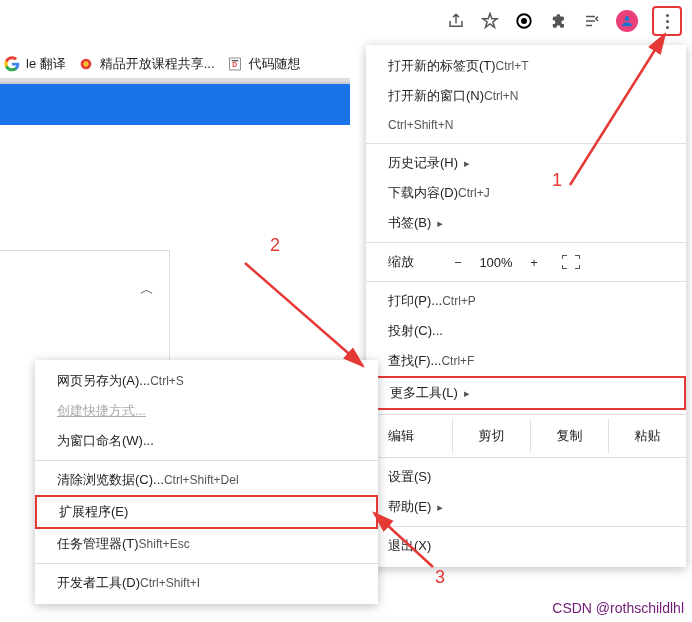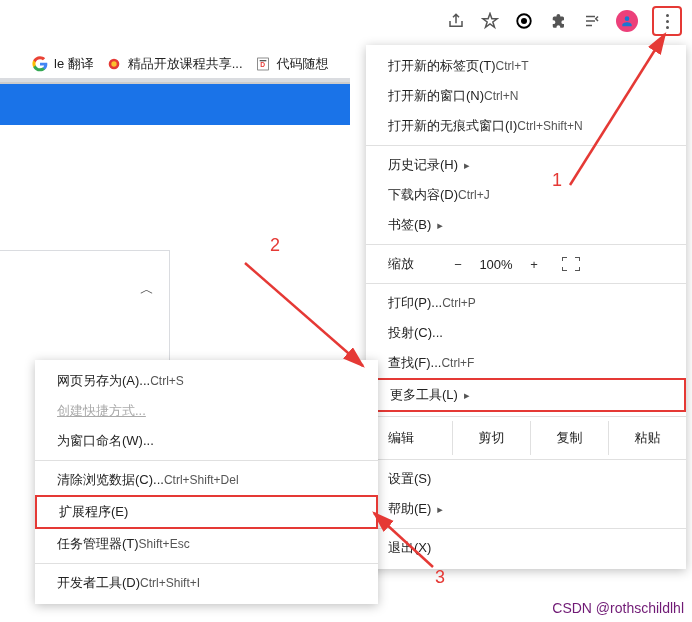--- a/index.html
+++ b/index.html
@@ -6,21 +6,21 @@
 body { width: 692px; height: 622px; background: #fff; position: relative; overflow: hidden; font-size: 13px; color: #222; }
 
 .toolbar { position: absolute; top: 6px; right: 10px; display: flex; align-items: center; gap: 14px; }
 .toolbar .ic { width: 20px; height: 20px; display: flex; align-items: center; justify-content: center; color: #555; }
 .avatar { width: 22px; height: 22px; border-radius: 50%; background: #ec407a; display: flex; align-items: center; justify-content: center; }
 .avatar svg { width: 14px; height: 14px; }
 .kebab { width: 30px; height: 30px; border: 2px solid #e53935; border-radius: 4px; display: flex; align-items: center; justify-content: center; }
 .kebab-dots { display: flex; flex-direction: column; gap: 3px; }
 .kebab-dots span { width: 3px; height: 3px; background: #555; border-radius: 50%; }
 
-.bookmarks { position: absolute; top: 55px; left: 0; display: flex; align-items: center; gap: 12px; padding-left: 4px; margin-left: 28px; }
+.bookmarks { position: absolute; top: 55px; left: 0; display: flex; align-items: center; gap: 12px; padding-left: 4px; }
 .bookmarks .bm { display: flex; align-items: center; gap: 6px; color: #222; }
 .bm .bico { width: 16px; height: 16px; display:flex; align-items:center; justify-content:center;}
 .gico { color:#4285f4; }
 .bico2 { position:relative; }
 .bico2 svg { width:16px; height:16px; }
 
 .blue-strip { position: absolute; top: 82px; left: 0; width: 350px; height: 43px; background: #1a73e8; border-top: 2px solid #ccc; }
 .gray-border { position:absolute; top: 78px; left:0; width:350px; height:4px; background:#dadce0;}
 
 .panel-bg { position:absolute; top:250px; left:0; width:170px; height:300px; background:#fff; border-top:1px solid #dadce0; border-right:1px solid #dadce0;}
@@ -140,21 +140,20 @@
 <div class="main-menu">
   <div class="mrow">
       <span class="lbl">打开新的标签页(T)</span>
       <span class="short">Ctrl+T</span>
     </div>
   <div class="mrow">
       <span class="lbl">打开新的窗口(N)</span>
       <span class="short">Ctrl+N</span>
     </div>
   <div class="mrow">
-      <span class="lbl">打开新的无痕式窗口(I)</span>
       <span class="short">Ctrl+Shift+N</span>
     </div>
   <div class="sep"></div>
   <div class="mrow hasarrow">
       <span class="lbl">历史记录(H)</span>
       <span class="short"></span>
     </div>
   <div class="mrow">
       <span class="lbl">下载内容(D)</span>
       <span class="short">Ctrl+J</span>

